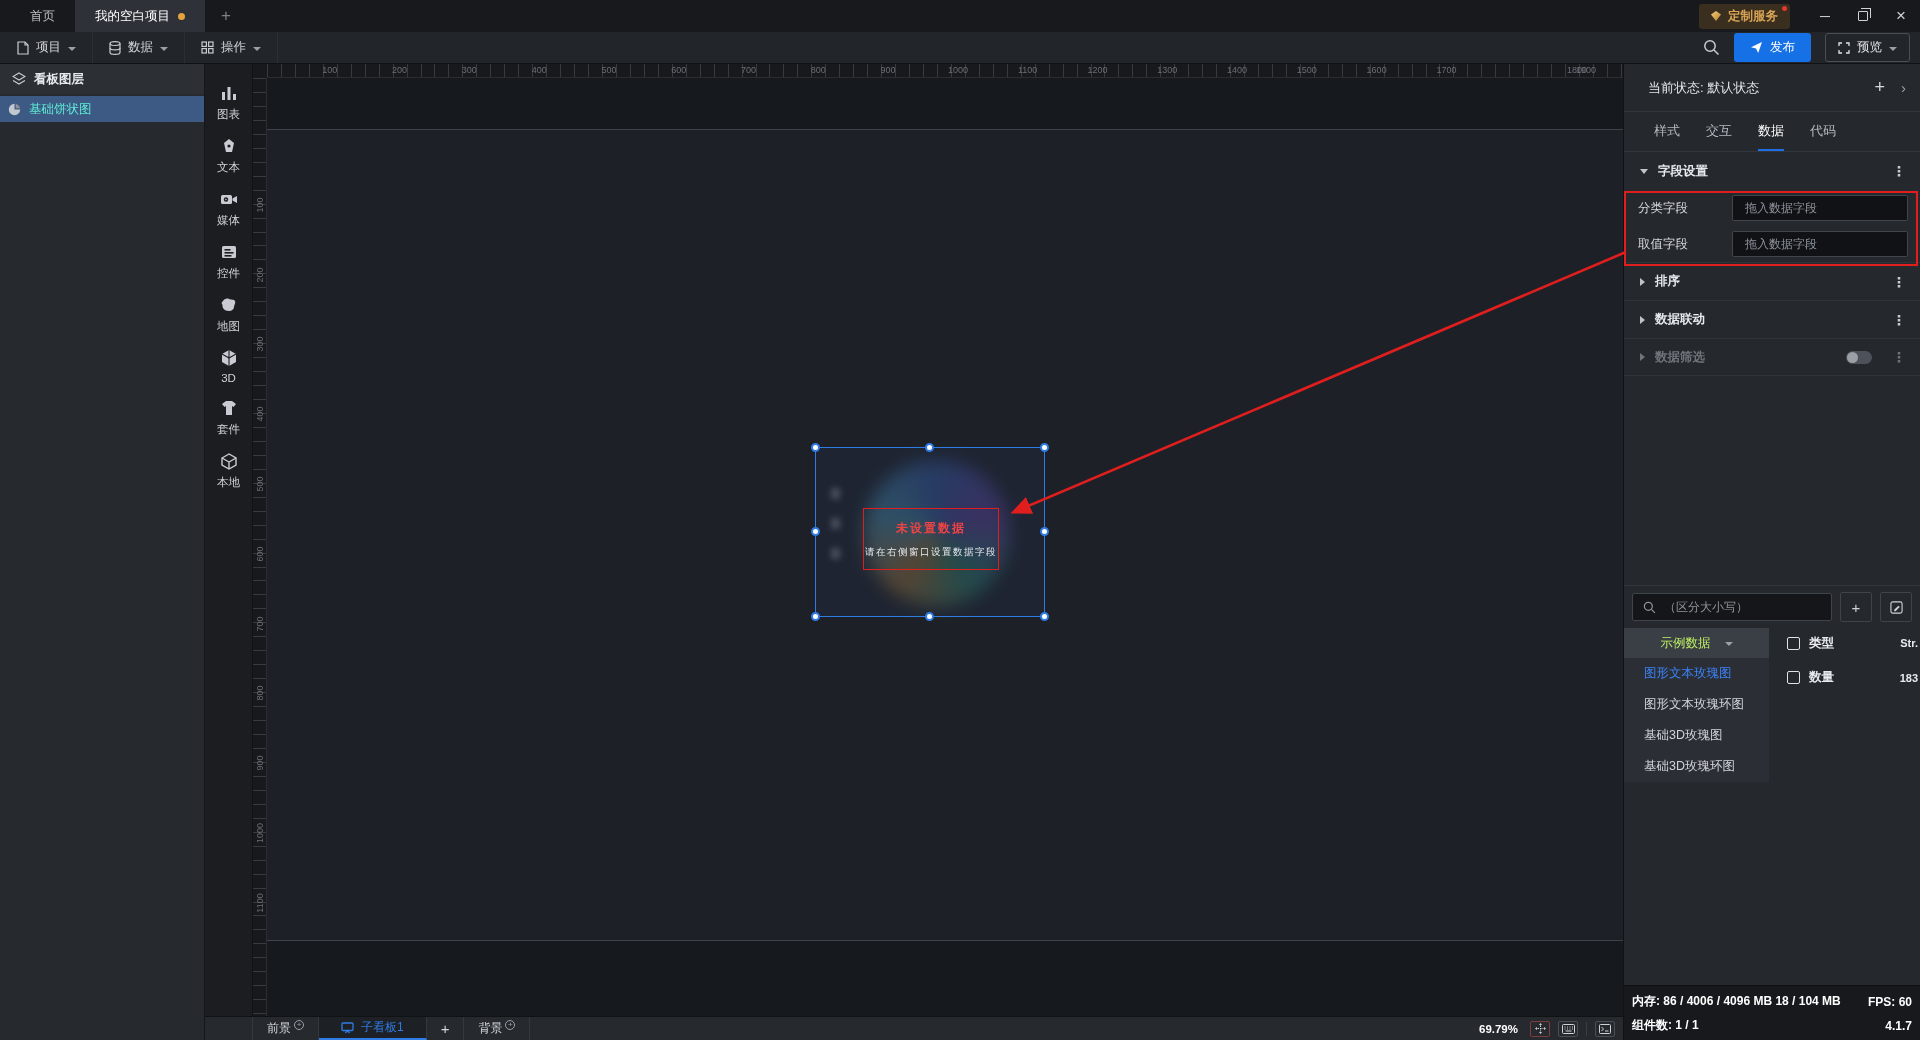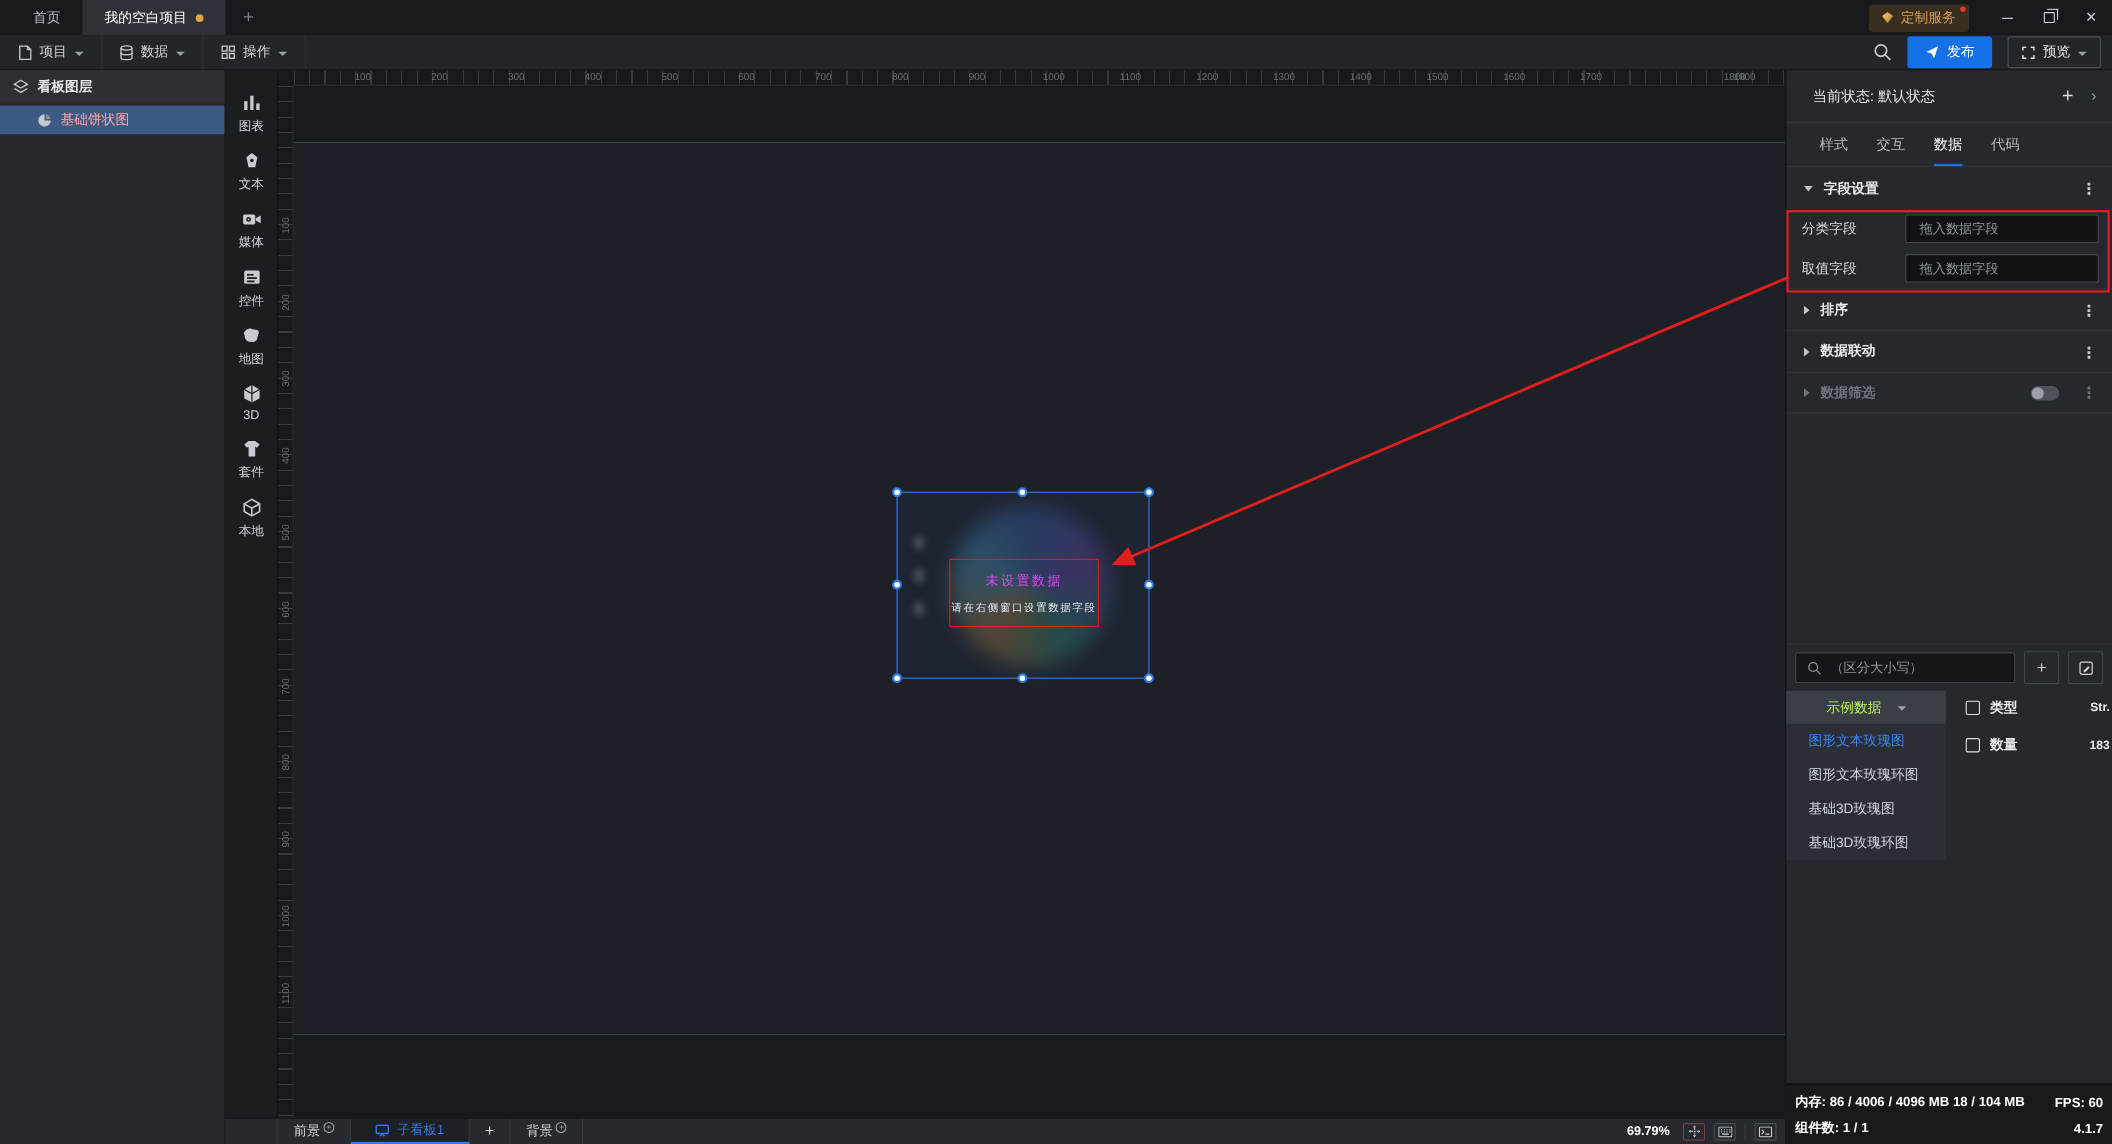--- a/index.html
+++ b/index.html
@@ -7,39 +7,39 @@
   body{font-family:"Liberation Sans","DejaVu Sans",sans-serif;color:#d6d9de;font-size:12px}
   #stage{position:relative;width:1920px;height:1040px;background:#17191d;overflow:hidden}
 
   
   .titlebar{position:absolute;left:0;top:0;right:0;height:32px;background:#17191d;display:flex;align-items:stretch;padding-left:10px}
   .ttab{display:flex;align-items:center;gap:8px;padding:0 20px;color:#b9bdc3;font-size:12.5px}
   .ttab.active{background:#2e3238;color:#fff}
   .tdot{width:7px;height:7px;border-radius:50%;background:#e6a23c}
   .tplus{display:flex;align-items:center;padding:0 16px;color:#7d8288;font-size:17px}
   .t-right{margin-left:auto;display:flex;align-items:stretch}
-  .badge{align-self:center;display:flex;align-items:center;gap:7px;background:#3a2f1e;color:#d7a254;font-weight:normal;font-size:12.5px;padding:4px 12px;border-radius:3px;margin-right:16px;position:relative}
+  .badge{align-self:center;display:flex;align-items:center;gap:7px;background:#3a2f1e;color:#d7a254;font-weight:bold;font-size:12.5px;padding:4px 12px;border-radius:3px;margin-right:16px;position:relative}
   .gem{width:10px;height:10px;background:linear-gradient(135deg,#f2cd7c,#b97f2e);clip-path:polygon(50% 0,100% 35%,50% 100%,0 35%)}
   .badge .reddot{position:absolute;right:3px;top:2px;width:5px;height:5px;border-radius:50%;background:#e0382c}
   .winbtn{width:38px;display:flex;align-items:center;justify-content:center;color:#cfd3d8;font-size:14px}
   .maxico{width:10px;height:10px;border:1.2px solid #cfd3d8;border-radius:1px;position:relative}
   .maxico::before{content:"";position:absolute;left:2px;top:-4px;width:9px;height:9px;border:1.2px solid #cfd3d8;border-left:none;border-bottom:none}
 
   
   .menubar{position:absolute;left:0;top:32px;right:0;height:32px;background:#222529;border-bottom:1px solid #101214;display:flex;align-items:stretch}
   .mitem{display:flex;align-items:center;gap:7px;padding:0 16px;color:#d2d5da;font-size:12.5px;border-right:1px solid #2c2f34}
   .chev{width:0;height:0;border-left:4px solid transparent;border-right:4px solid transparent;border-top:4px solid #9aa0a8;margin-top:2px}
   .m-right{margin-left:auto;display:flex;align-items:center;gap:14px;padding-right:10px}
   .pubbtn{display:flex;align-items:center;gap:7px;background:#1670e6;color:#fff;border-radius:3px;padding:6px 16px;font-size:12.5px}
   .prevbtn{display:flex;align-items:center;gap:7px;border:1px solid #4a4f57;color:#e2e5ea;border-radius:3px;padding:5px 12px;font-size:12.5px}
 
   
   .sidebar{position:absolute;left:0;top:64px;width:205px;bottom:0;background:#26292d;border-right:1px solid #141619}
   .sb-head{height:30px;display:flex;align-items:center;gap:8px;padding:0 12px;background:#2c2f34;color:#e6e9ed;font-weight:bold;font-size:12.5px}
-  .sb-item{height:26px;display:flex;align-items:center;gap:8px;padding-left:34px;background:#3d5a85;color:#fca5a5;font-size:12.5px;margin-top:2px}
+  .sb-item{height:26px;display:flex;align-items:center;gap:8px;padding-left:8px;background:#3d5a85;color:#5eead4;font-size:12.5px;margin-top:2px}
 
   
   .toolstrip{position:absolute;left:205px;top:64px;width:48px;bottom:24px;background:#1b1d21;border-right:1px solid #101214;display:flex;flex-direction:column;align-items:center;padding-top:12px}
   .tool{display:flex;flex-direction:column;align-items:center;gap:4px;color:#cfd3d8;font-size:11.5px;padding:7px 0;width:100%}
   .tool svg{display:block}
 
   
   .canvas{position:absolute;left:253px;top:64px;width:1370px;height:952px;background:#1d2127;overflow:hidden}
   .hruler{position:absolute;left:14px;right:0;top:0;height:14px;background:#17191d;border-bottom:1px solid #2a2d32;background-image:repeating-linear-gradient(to right,#373b41 0 1px,transparent 1px 13.958px)}
   .vruler{position:absolute;left:0;top:14px;bottom:0;width:14px;background:#17191d;border-right:1px solid #2a2d32;background-image:repeating-linear-gradient(to bottom,#373b41 0 1px,transparent 1px 13.958px)}
@@ -48,21 +48,21 @@
   .vlab{position:absolute;left:-3px;width:20px;text-align:center;transform:rotate(-90deg);font-size:9px;color:#6a6f76}
   .band-top{position:absolute;left:14px;right:0;top:14px;height:52px;background:rgba(0,0,0,.22);border-bottom:1px solid #3e434a}
   .band-bottom{position:absolute;left:14px;right:0;top:876px;bottom:0;background:rgba(0,0,0,.22);border-top:1px solid #3e434a}
 
   
   .widget{position:absolute;left:562px;top:383px;width:230px;height:170px;border:1px solid #2f7ce6;background:rgba(35,70,140,.10)}
   .handle{position:absolute;width:9px;height:9px;border-radius:50%;background:#fff;border:2px solid #2f7ce6;z-index:6}
   .ghost{position:absolute;left:48px;top:12px;width:146px;height:146px;border-radius:50%;filter:blur(9px);opacity:.30;background:conic-gradient(#3b6fd4,#7a4fd0,#2aa58a,#d2903a,#55b7e0,#3b6fd4)}
   .ldot{position:absolute;width:9px;height:11px;background:#98a0aa;filter:blur(3px);opacity:.35}
   .nodata{position:absolute;left:47px;top:60px;width:136px;height:62px;border:1.5px solid #e11e1e;display:flex;flex-direction:column;align-items:center;justify-content:center;gap:9px;z-index:5}
-  .nodata .t1{color:#d946ef;font-weight:normal;font-size:12px;letter-spacing:2px;white-space:nowrap}
+  .nodata .t1{color:#ef4444;font-weight:bold;font-size:12px;letter-spacing:2px;white-space:nowrap}
   .nodata .t2{color:#e8ebef;font-size:9.5px;letter-spacing:1.5px;white-space:nowrap}
 
   
   .bottombar{position:absolute;left:205px;right:297px;bottom:0;height:24px;background:#26292d;border-top:1px solid #101214;display:flex;align-items:stretch}
   .bb-spacer{width:48px;border-right:1px solid #35383d}
   .bb-cell{display:flex;align-items:center;gap:3px;padding:0 14px;color:#d3d6db;font-size:12px;border-right:1px solid #35383d;position:relative}
   .supplus{width:10px;height:10px;border:1px solid #9aa0a8;border-radius:50%;color:#9aa0a8;font-size:8px;line-height:8px;text-align:center;margin-bottom:8px}
   .bb-tab{display:flex;align-items:center;gap:7px;padding:0 22px;background:#1d2024;color:#2f7ce6;font-size:12px;border-right:1px solid #35383d;border-bottom:2px solid #2f7ce6}
   .bb-right{margin-left:auto;display:flex;align-items:center;gap:8px;padding-right:8px}
   .zoomtxt{color:#fff;font-weight:bold;font-size:11.5px;margin-right:4px}

